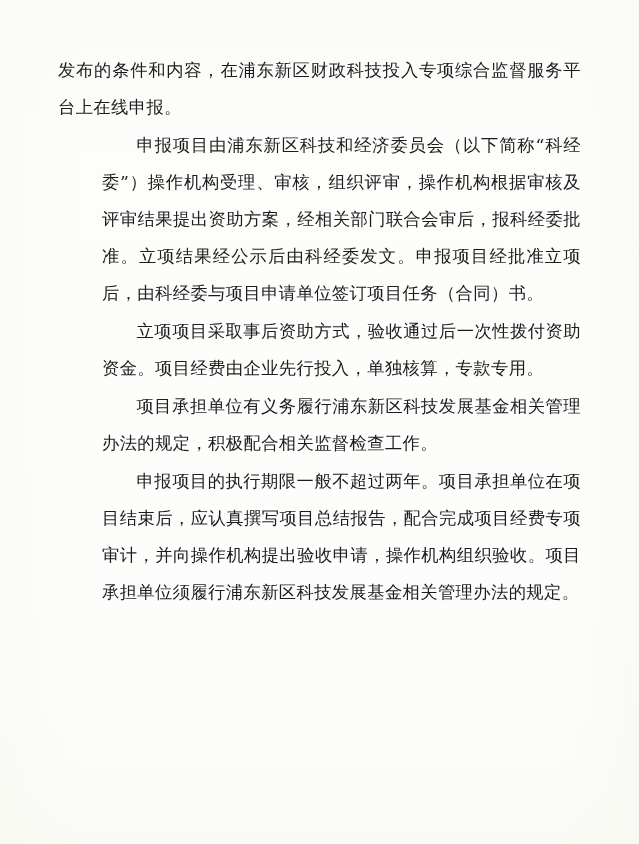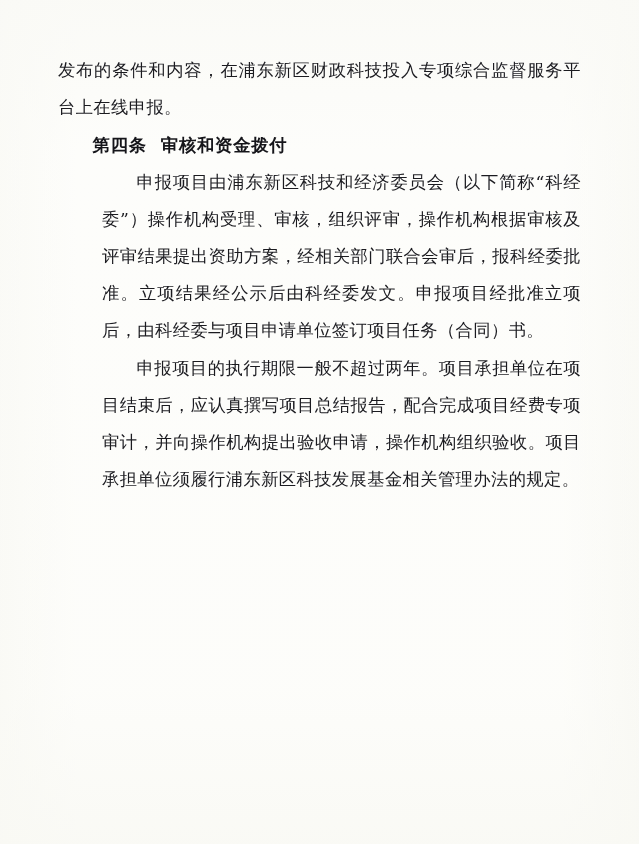--- a/index.html
+++ b/index.html
@@ -66,26 +66,27 @@
   }
 </style>
 </head>
 <body>
 
 <div class="page">
   <div class="content">
 
     <p class="para">发布的条件和内容，在浦东新区财政科技投入专项综合监督服务平台上在线申报。</p>
 
-    <h2 class="heading"><span>第四条</span><span class="gap"></span><span>审核和资金拨付</span></h2>
 
     <p class="para indent">申报项目由浦东新区科技和经济委员会（以下简称“科经委”）操作机构受理、审核，组织评审，操作机构根据审核及评审结果提出资助方案，经相关部门联合会审后，报科经委批准。立项结果经公示后由科经委发文。申报项目经批准立项后，由科经委与项目申请单位签订项目任务（合同）书。</p>
+
+    <p class="para indent">立项项目采取事后资助方式，验收通过后一次性拨付资助资金。项目经费由企业先行投入，单独核算，专款专用。</p>
 
 
 
 
-
+    <p class="para indent">项目承担单位有义务履行浦东新区科技发展基金相关管理办法的规定，积极配合相关监督检查工作。</p>
 
 
     <p class="para indent">申报项目的执行期限一般不超过两年。项目承担单位在项目结束后，应认真撰写项目总结报告，配合完成项目经费专项审计，并向操作机构提出验收申请，操作机构组织验收。项目承担单位须履行浦东新区科技发展基金相关管理办法的规定。</p>
 
   </div>
 </div>
 
 </body></html>

